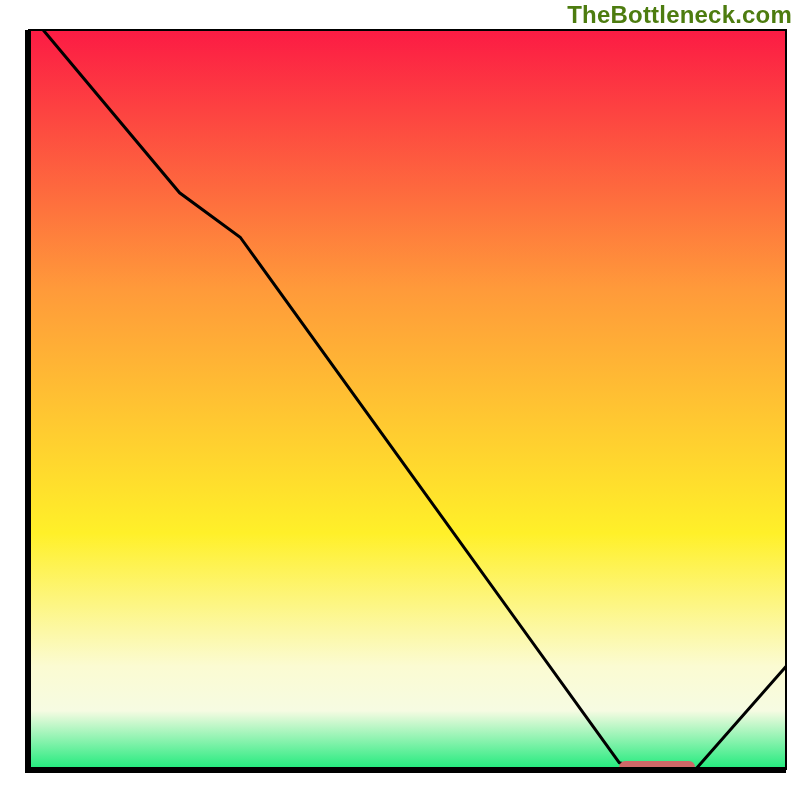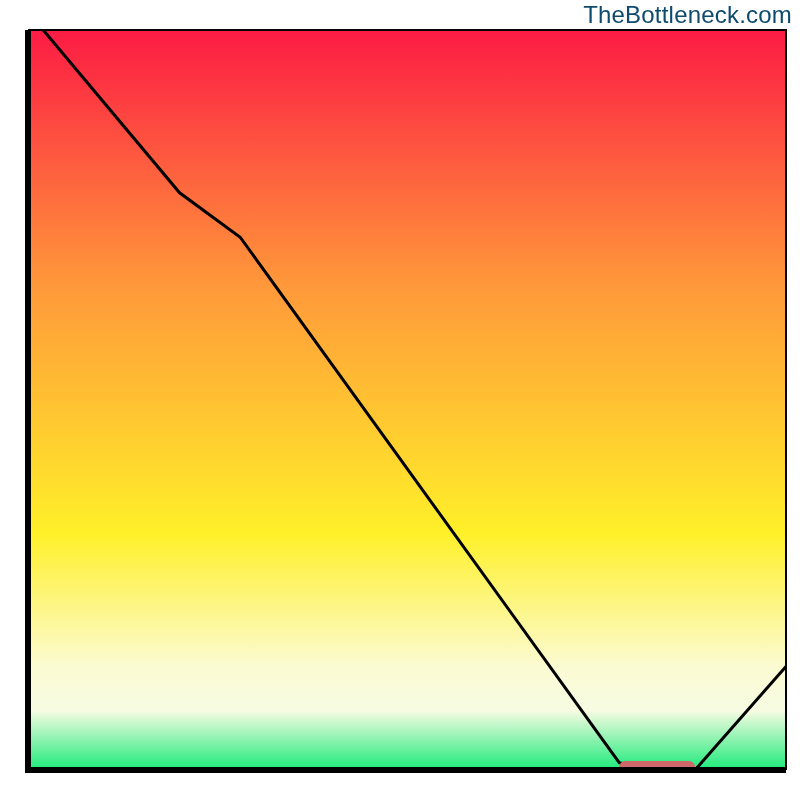--- a/index.html
+++ b/index.html
@@ -14,22 +14,22 @@
   .container {
     position: relative;
     width: 800px;
     height: 800px;
   }
   .watermark {
     position: absolute;
     top: 1px;
     right: 8px;
     font-size: 24px;
-    font-weight: 400;
-    color: #0c4a6e;
+    font-weight: 700;
+    color: #4d7c0f;
     letter-spacing: 0.2px;
     user-select: none;
   }
   svg {
     position: absolute;
     top: 0;
     left: 0;
   }
 </style>
 </head>

